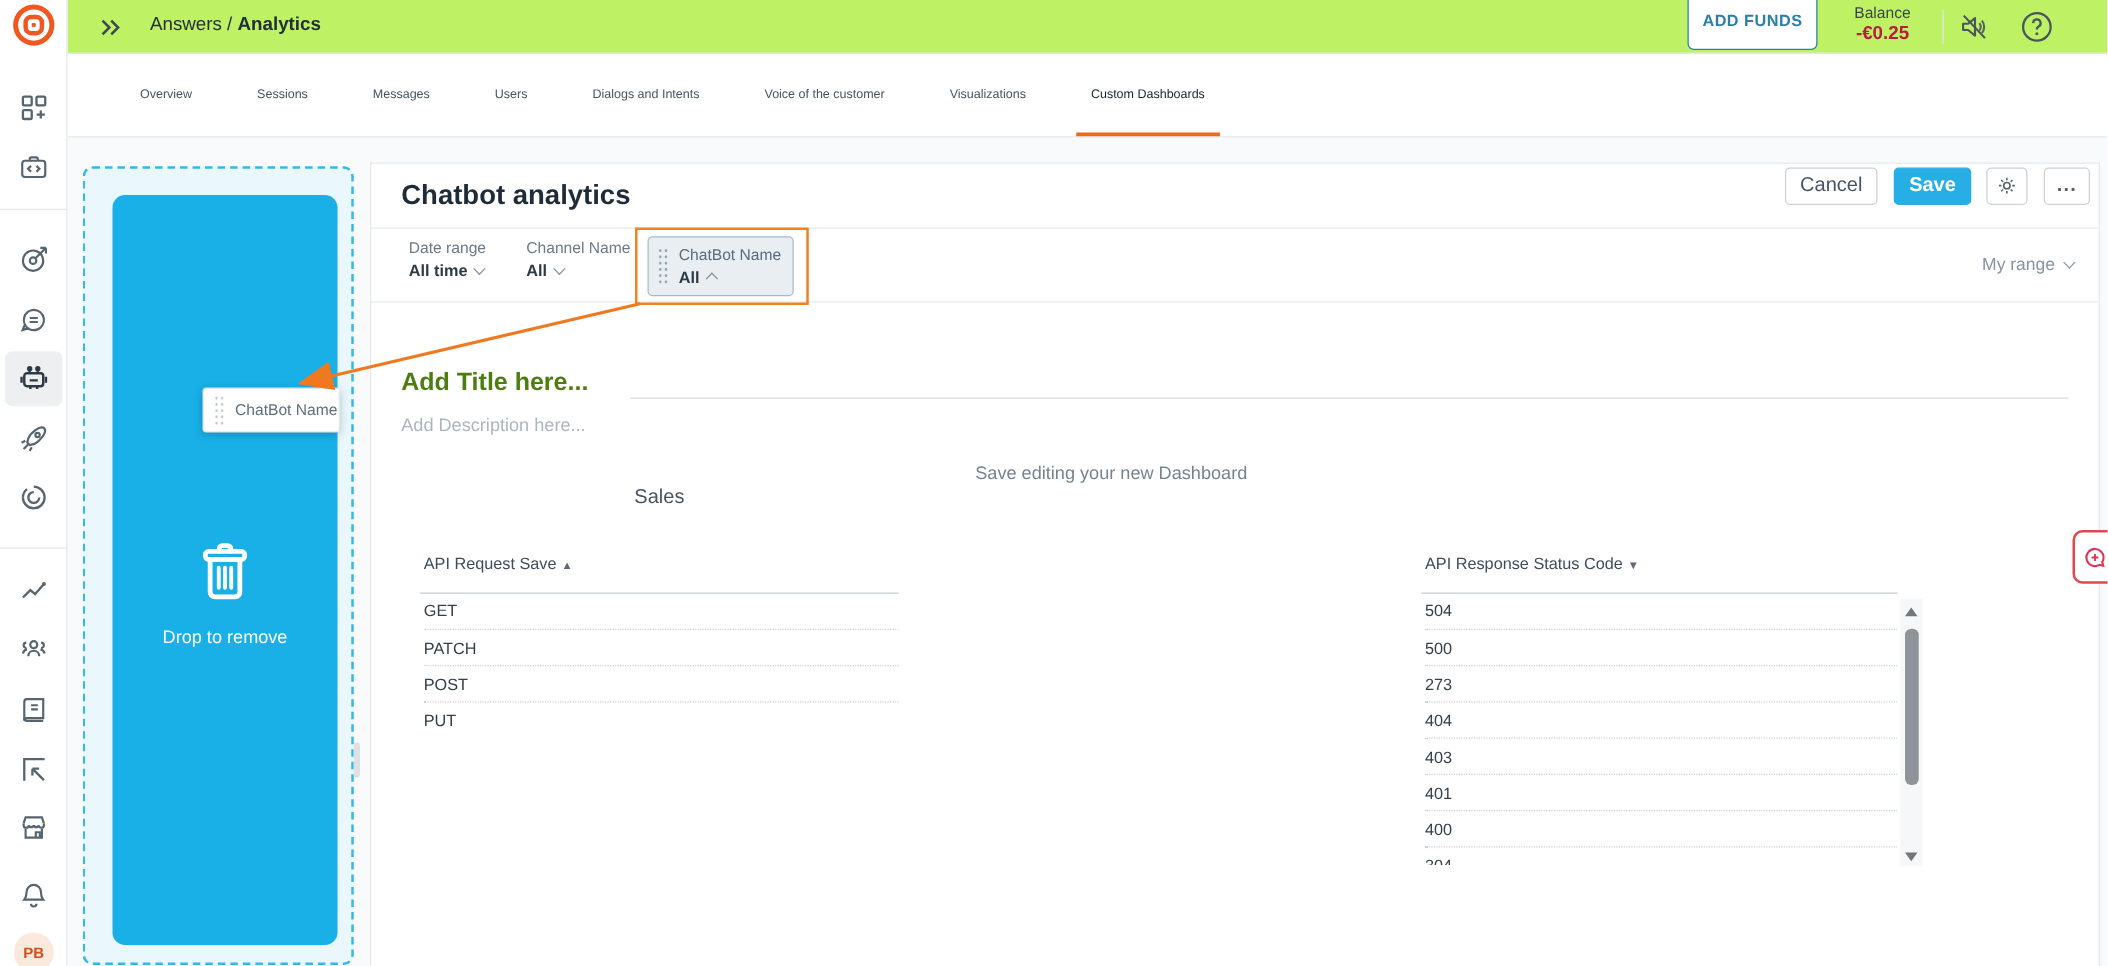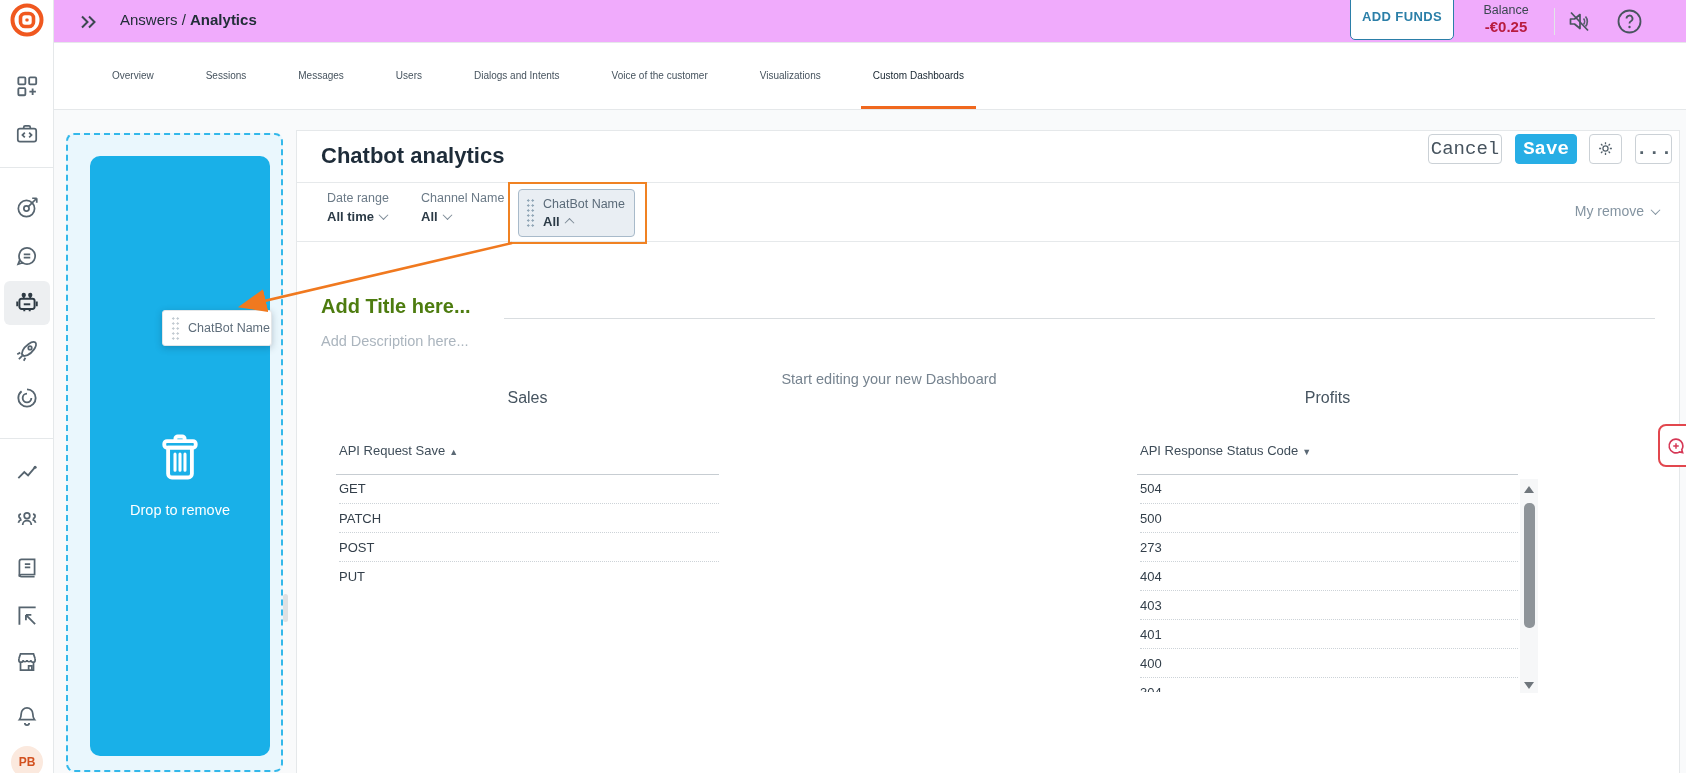--- a/index.html
+++ b/index.html
@@ -10,21 +10,21 @@
   .sidebar { position:absolute; left:0; top:0; width:54px; height:773px; background:#fff; border-right:1px solid #E5E8EA; z-index:6; }
   .logo { position:absolute; left:9px; top:2px; width:36px; height:36px; }
   .side-ic { position:absolute; left:14px; width:26px; height:26px; color:#56646F; }
   .side-ic svg { width:26px; height:26px; display:block; }
   .side-div { position:absolute; left:0; width:54px; height:1px; background:#E5E8EA; }
   .active-bg { position:absolute; left:4px; top:281px; width:46px; height:44px; background:#EDEFF1; border-radius:6px; }
   .avatar { position:absolute; left:11px; top:746px; width:32px; height:32px; border-radius:50%; background:#FBE9DE;
             color:#D2511F; font-size:12px; font-weight:bold; display:flex; align-items:center; justify-content:center; }
 
   
-  .topbar { position:absolute; left:54px; top:0; width:1632px; height:43px; background:#f0abfc; border-bottom:1px solid #E5E8EA; z-index:5; }
+  .topbar { position:absolute; left:54px; top:0; width:1632px; height:43px; background:#bef264; border-bottom:1px solid #E5E8EA; z-index:5; }
   .expand { position:absolute; left:22px; top:9px; width:26px; height:26px; color:#3C4750; cursor:pointer; }
   .crumb { position:absolute; left:66px; top:11px; font-size:15px; color:#222E38; }
   .crumb b { font-weight:bold; }
   .add-funds { position:absolute; left:1296px; top:-8px; width:104px; height:48px; background:#fff; border:1px solid #2B7FA8;
                border-radius:5px; color:#2B7FA8; font-weight:bold; font-size:13px; letter-spacing:.4px; font-family:"Liberation Sans",sans-serif; cursor:pointer; }
   .balance { position:absolute; left:1412px; top:3px; width:80px; text-align:center; }
   .balance .bl { font-size:12.5px; color:#3A4750; }
   .balance .bv { font-size:15px; font-weight:bold; color:#B81C40; margin-top:1px; }
   .tb-div { position:absolute; left:1500px; top:8px; width:1px; height:27px; background:#E2E5E7; }
   .tb-ic { position:absolute; top:8px; width:27px; height:27px; color:#48545E; cursor:pointer; }
@@ -49,21 +49,21 @@
           border-radius:3px; box-shadow:0 2px 7px rgba(20,40,60,.25); z-index:3; display:flex; align-items:center; cursor:grab; }
   .dots { width:9px; height:24px; margin-left:8px;
           background-image:radial-gradient(circle, #C2CAD1 1px, transparent 1.2px); background-size:4.5px 5px; }
   .chip-label { font-size:12.5px; color:#5F6E7B; margin-left:8px; white-space:nowrap; }
 
   
   .panel { position:absolute; left:296px; top:130px; width:1384px; height:643px; background:#fff;
            border:1px solid #E5E8EA; border-bottom:none; z-index:1; }
   .panel-title { position:absolute; left:24px; top:12px; font-size:22px; font-weight:bold; color:#1E2C39; }
   .btn { position:absolute; top:3px; height:30px; border-radius:4px; border:1px solid #CBD1D6; background:#fff;
-         font-size:19px; color:#47545F; font-family:Liberation Mono, monospace; cursor:pointer; }
+         font-size:16px; color:#47545F; font-family:Liberation Sans, sans-serif; cursor:pointer; }
   .btn-cancel { left:1131px; width:74px; }
   .btn-save { left:1218px; width:62px; background:#27AEE5; border-color:#27AEE5; color:#fff; font-weight:bold; }
   .btn-gear { left:1292px; width:33px; color:#55626C; }
   .btn-more { left:1338px; width:37px; letter-spacing:1px; color:#55626C; font-weight:bold; }
   .pdiv { position:absolute; left:0; width:100%; height:1px; background:#E6E9EB; }
 
   .filter { position:absolute; top:60px; }
   .f-label { font-size:12.5px; color:#6B7A87; margin-bottom:4px; }
   .f-value { font-size:13px; font-weight:bold; color:#2B3A46; display:flex; align-items:center; gap:6px; cursor:pointer; }
   .chev { width:7px; height:7px; border-right:1.6px solid #7C8A96; border-bottom:1.6px solid #7C8A96; display:inline-block; }
@@ -306,44 +306,43 @@
       <div class="pill-texts">
         <div class="f-label">ChatBot Name</div>
         <div class="f-value">
             <span>All</span>
             <i class="chev up"></i>
           </div>
       </div>
     </div>
     <div class="hl-box"></div>
     <div class="my-views">
-      <span>My remove</span>
+      <span>My range</span>
         <i class="chev down"></i>
     </div>
     <div class="pdiv" style="top:110px"></div>
 
     <div class="add-title">Add Title here...</div>
     <div class="title-line"></div>
     <div class="add-desc">Add Description here...</div>
-    <div class="empty-hint">Start editing your new Dashboard</div>
+    <div class="empty-hint">Save editing your new Dashboard</div>
 
     <div class="w-title" style="left:39px; width:383px">Sales</div>
     <div class="w-head" style="left:42px">
       <span>API Request Save</span><span class="arrow">▲</span>
     </div>
     <div class="w-rule" style="left:39px; width:383px"></div>
     <div class="w-rows" style="left:42px; width:380px; height:120px">
 
     <div class="trow">GET</div>
         <div class="trow">PATCH</div>
         <div class="trow">POST</div>
         <div class="trow">PUT</div>
       </div>
 
-    <div class="w-title" style="left:840px; width:381px">Profits</div>
     <div class="w-head" style="left:843px">
       <span>API Response Status Code</span><span class="arrow">▼</span>
     </div>
     <div class="w-rule" style="left:840px; width:381px"></div>
     <div class="w-rows" style="left:843px; width:378px; height:218px">
 
     <div class="trow">504</div>
         <div class="trow">500</div>
         <div class="trow">273</div>
         <div class="trow">404</div>

